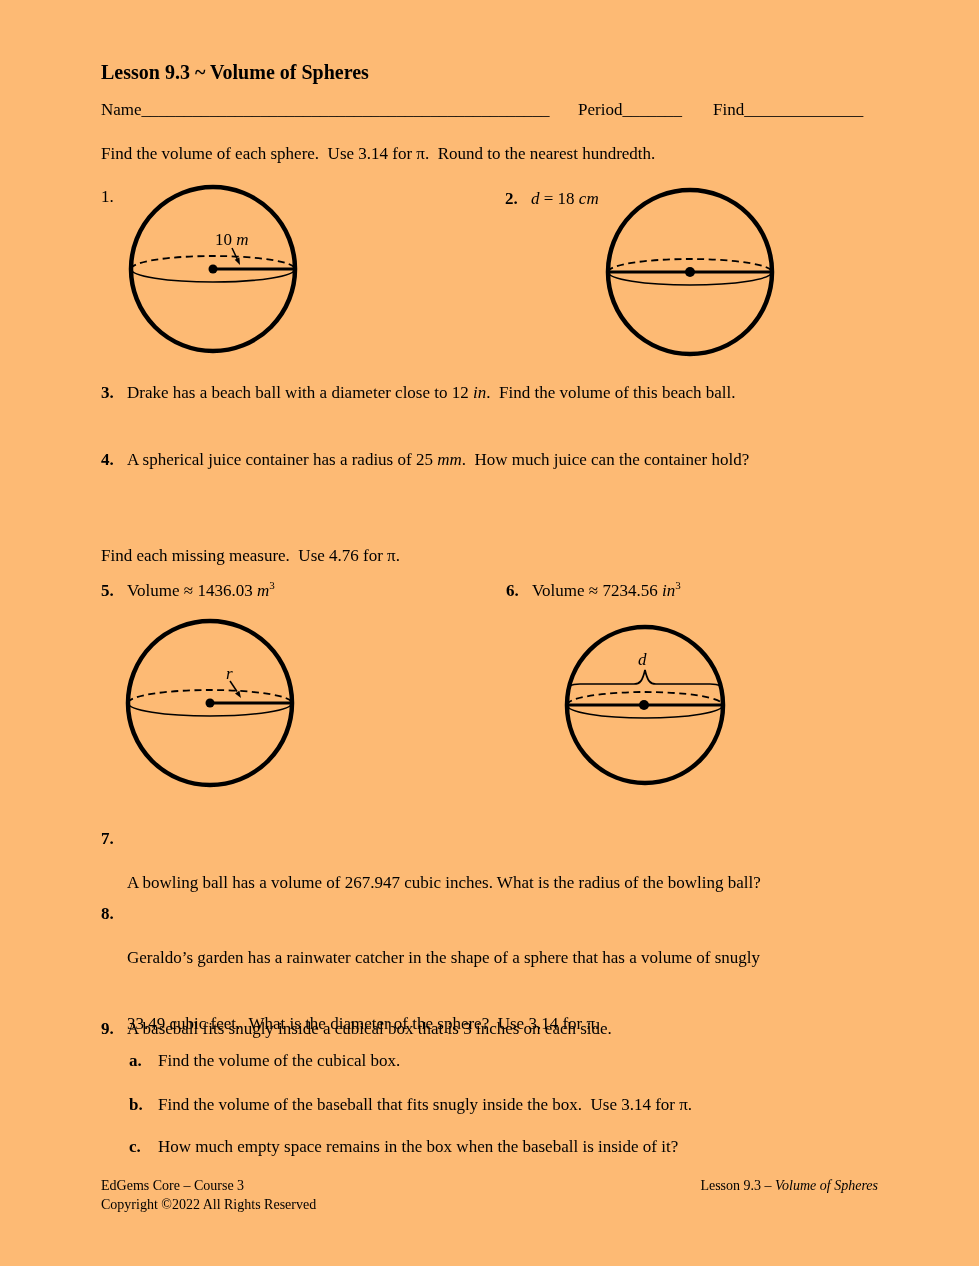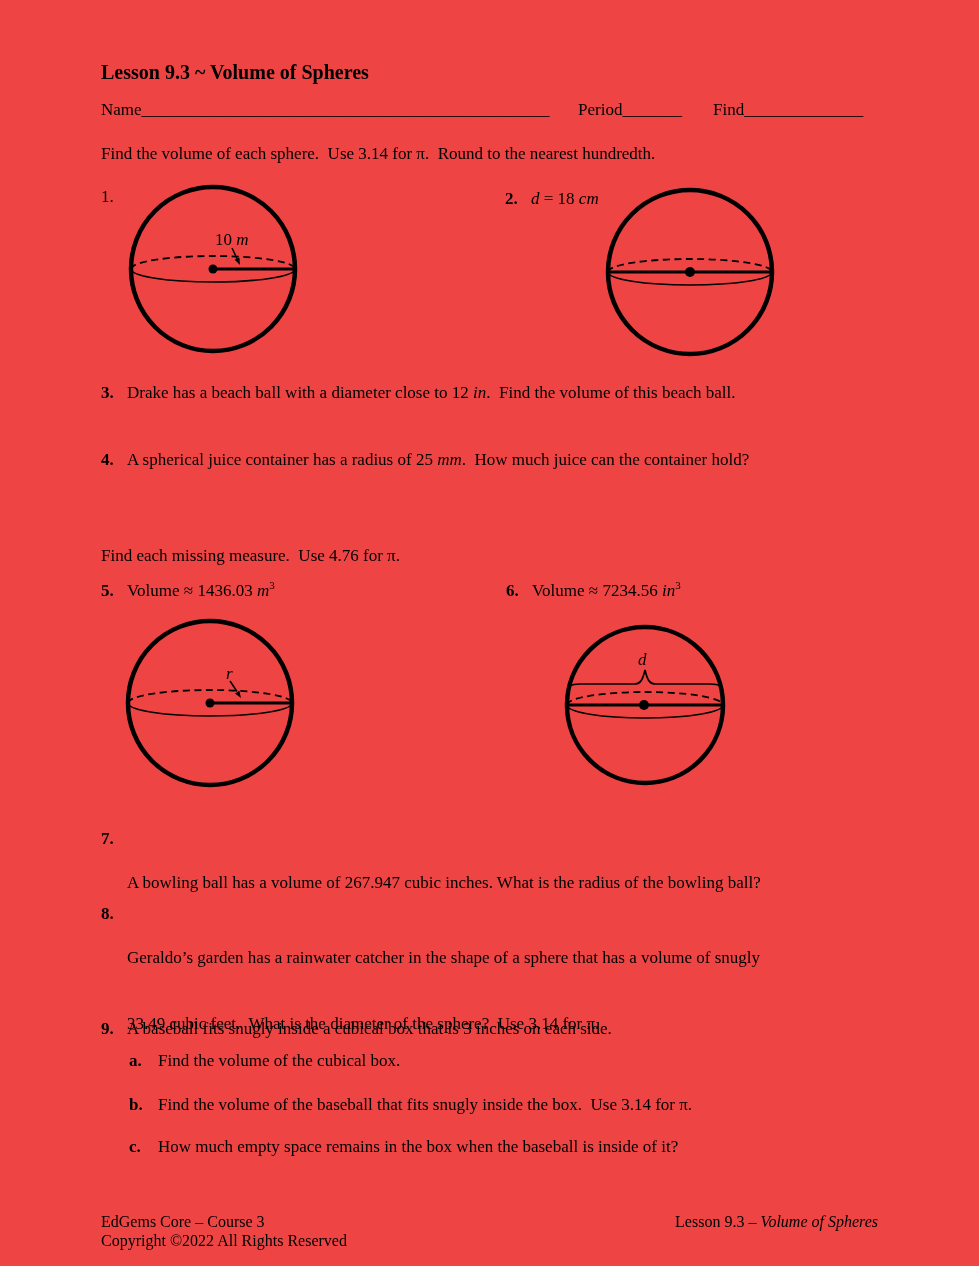--- a/index.html
+++ b/index.html
@@ -1,30 +1,30 @@
 <!DOCTYPE html>
 <html><head>
 <meta charset="utf-8">
 <style>
   html,body{margin:0;padding:0;background:#ffffff;}
-  .page{position:relative;width:979px;height:1266px;background:#ef4444;overflow:hidden;
+  .page{position:relative;width:979px;height:1266px;background:#fdba74;overflow:hidden;
         font-family:"Liberation Serif",serif;color:#000;}
   .abs{position:absolute;}
   .t16{font-size:17px;line-height:22px;}
   .b{font-weight:normal;}
   .i{font-style:italic;}
   .pre{white-space:pre-wrap;}
   .title{font-size:20px;line-height:26px;font-weight:bold;}
   .prob{display:flex;align-items:flex-start;}
   .num{flex:0 0 26px;font-weight:bold;}
   .subnum{flex:0 0 29px;font-weight:bold;}
   .body{flex:1 1 auto;}
   .line{display:block;}
   sup{font-size:11px;line-height:0;vertical-align:super;}
-  .footer{font-size:16px;line-height:19px;margin-top:36px;}
+  .footer{font-size:14px;line-height:19px;}
   svg{overflow:visible;}
   svg .outline{fill:none;stroke:#000;stroke-width:4.5;}
   svg .eq{fill:none;stroke:#000;stroke-width:1.6;}
   svg .eq-dash{fill:none;stroke:#000;stroke-width:1.8;stroke-dasharray:7 4.5;}
   svg .rad{stroke:#000;stroke-width:3.2;}
   svg .thin{stroke:#000;stroke-width:1.5;}
   svg .brace{fill:none;stroke:#000;stroke-width:1.7;}
   svg text{font-family:"Liberation Serif",serif;font-size:17px;fill:#000;}
   svg .it{font-style:italic;}
 </style>

